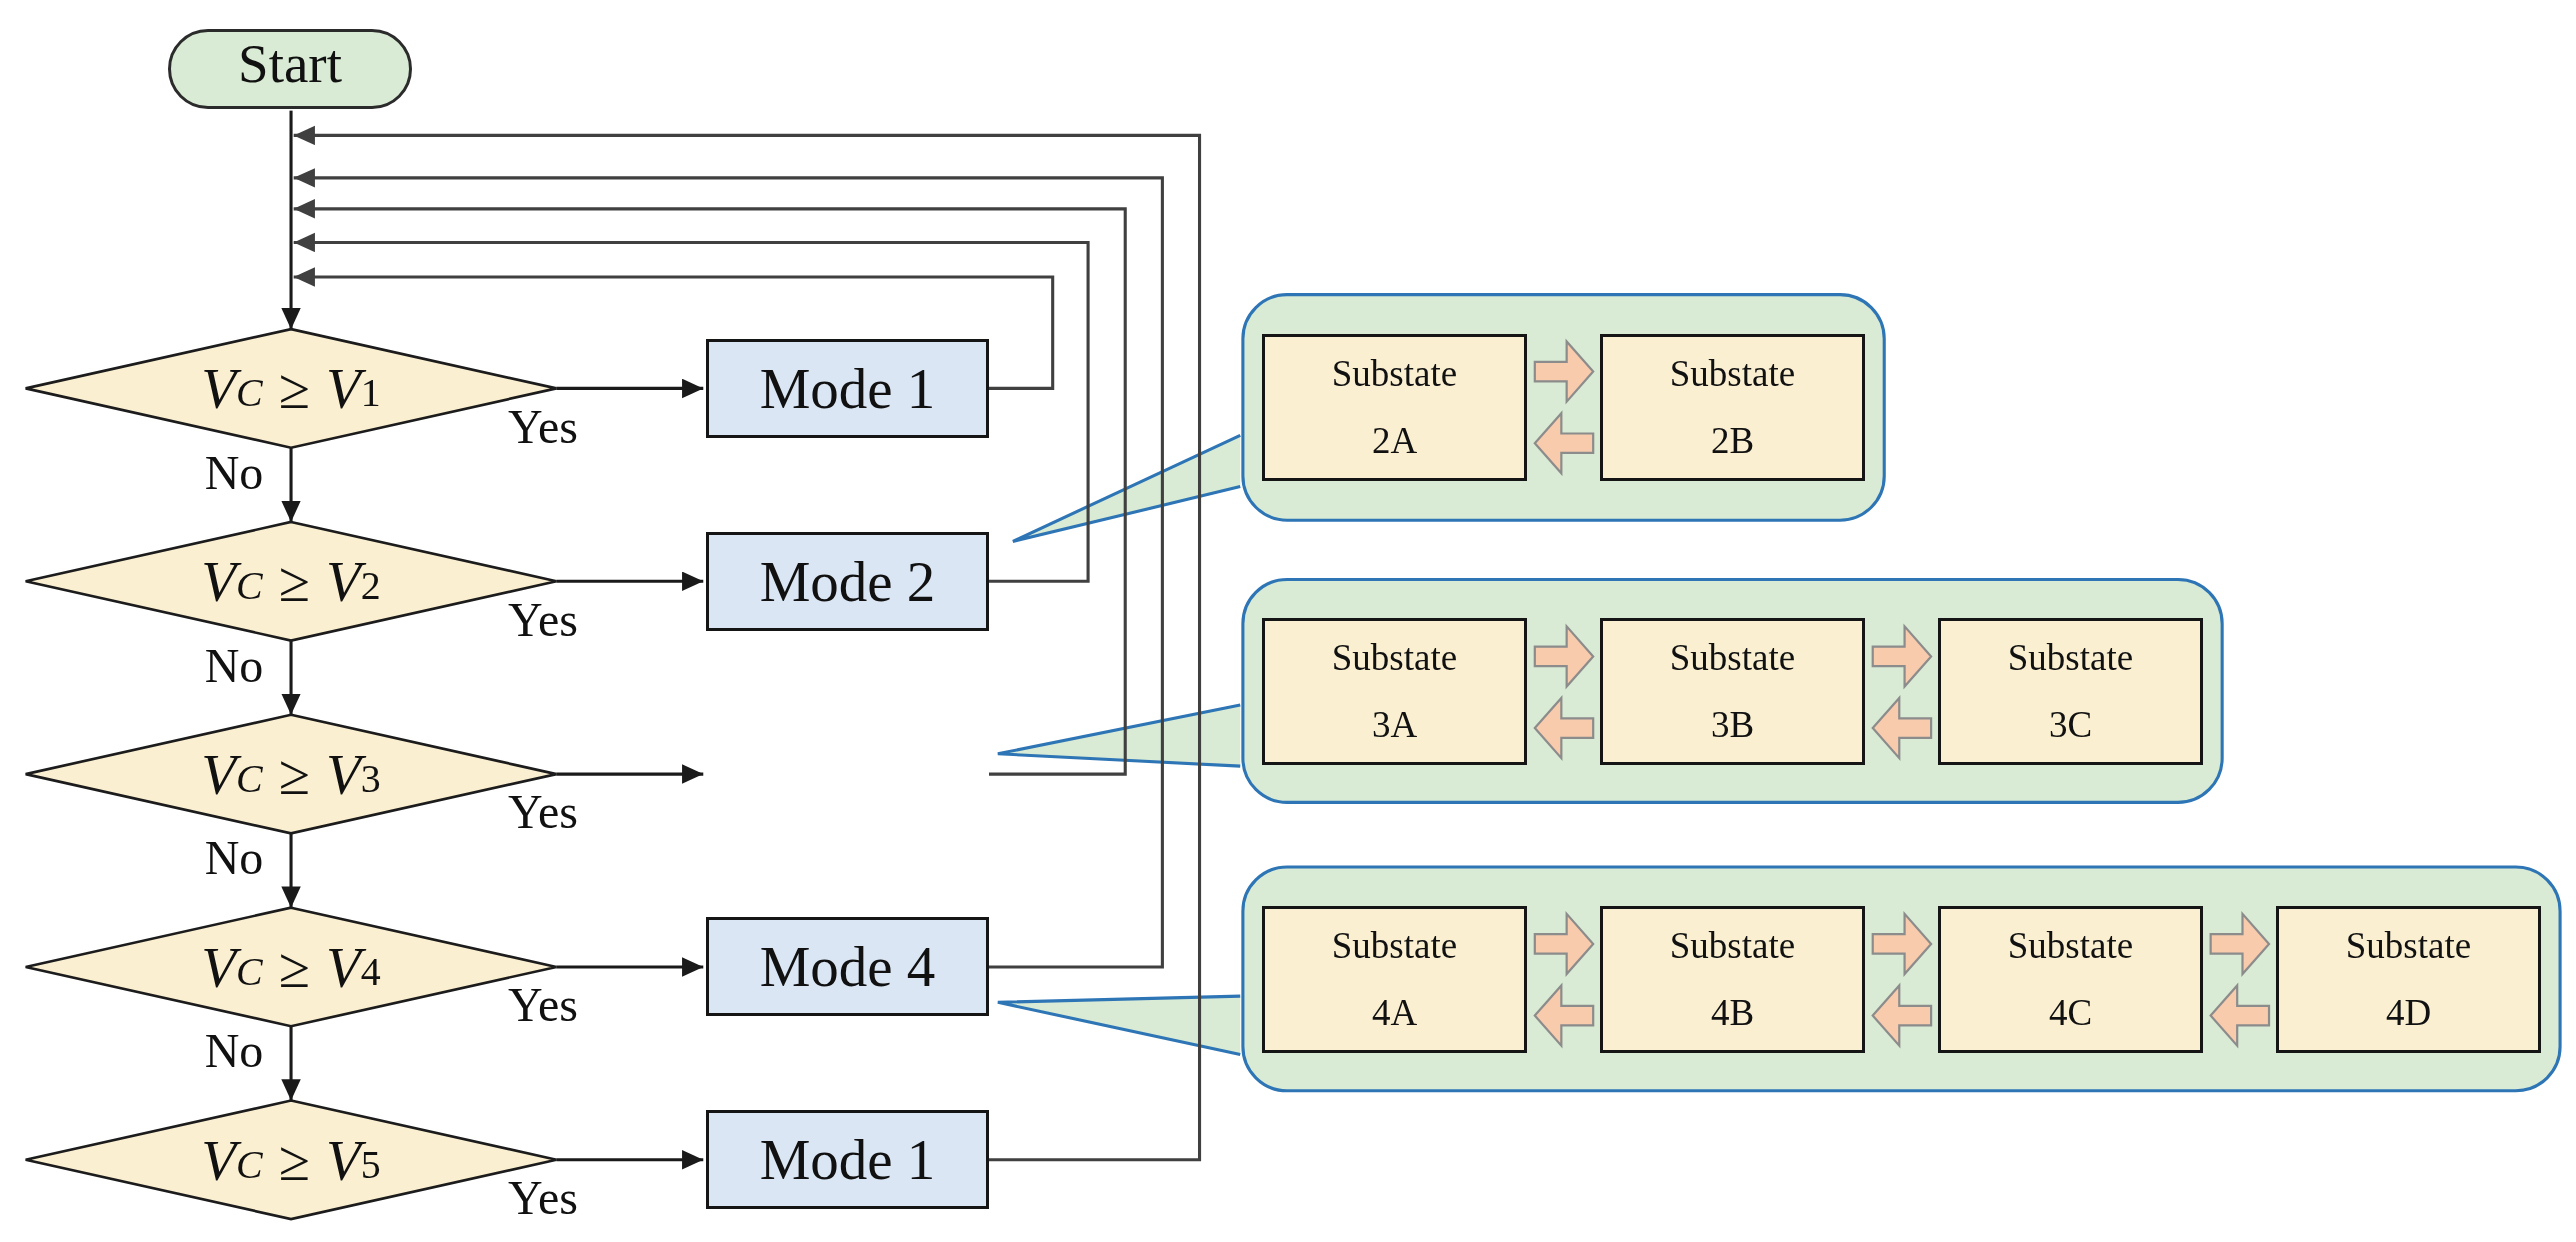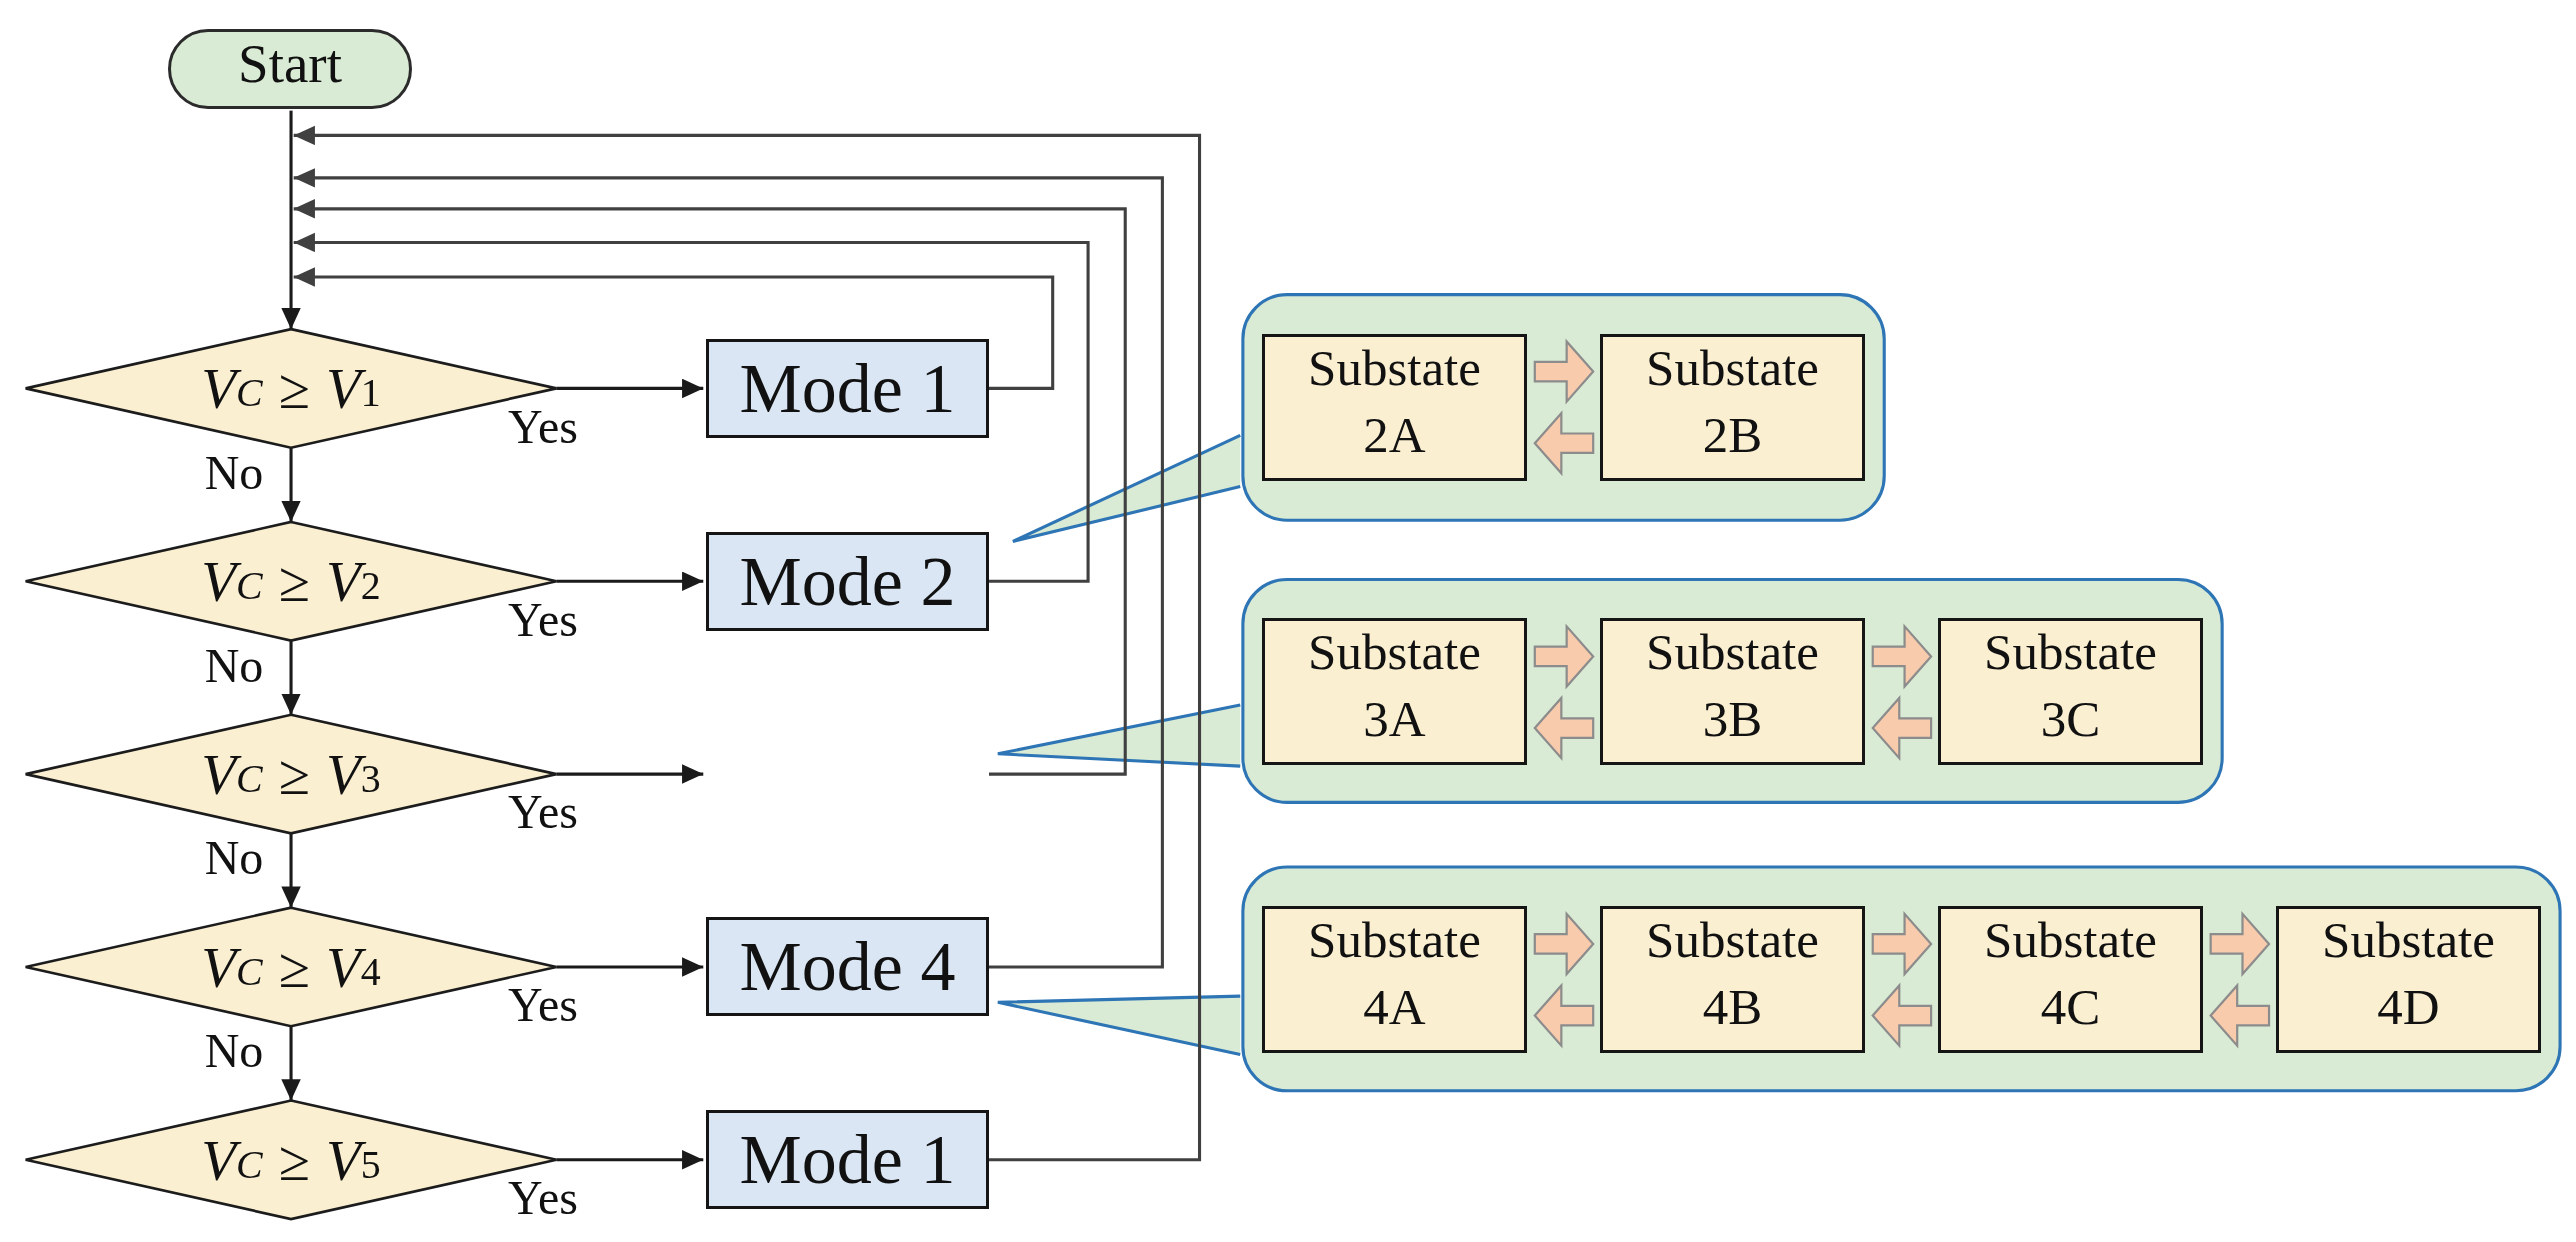--- a/index.html
+++ b/index.html
@@ -19,33 +19,33 @@
   .dmd{fill:var(--node-cream);stroke:#1c1c1c;stroke-width:3;}
   .co{fill:var(--callout-green);stroke:var(--callout-border);stroke-width:3.5;}
   .ba{fill:var(--arrow-peach);stroke:var(--arrow-border);stroke-width:2.5;stroke-linejoin:miter;}
 
   
   .start{position:absolute;left:168px;top:29px;width:244px;height:80px;
     background:var(--node-green);border:3.1px solid #2b2b2b;border-radius:41px;
     display:flex;align-items:flex-start;justify-content:center;font-size:55px;color:#111;}
   .mode{position:absolute;left:706px;width:283px;height:99px;
     background:var(--node-blue);border:3.5px solid #151515;
-    display:flex;align-items:center;justify-content:center;font-size:70px;color:#111;}
+    display:flex;align-items:center;justify-content:center;font-size:57px;color:#111;}
   .cond{position:absolute;left:70px;width:442px;height:78px;
     display:flex;align-items:center;justify-content:center;
     font-size:57px;font-style:italic;color:#111;}
   .cond sub{font-size:0.70em;line-height:0;transform:translateY(0.12em);display:inline-block;}
   .cond .op{font-style:normal;margin:0 16px;}
   .cond .up{font-style:normal;}
   .lbl{position:absolute;width:142px;height:51px;text-align:center;
     font-size:48px;line-height:51px;color:#111;}
   .yes{left:472px;} .no{left:163px;}
   .sub{position:absolute;width:265px;height:147px;background:var(--node-cream);
     border:3.5px solid #151515;display:flex;flex-direction:column;align-items:center;
-    justify-content:flex-start;row-gap:5.3px;font-size:51px;line-height:62px;color:#111;text-align:center;}
+    justify-content:center;row-gap:5.3px;font-size:37px;line-height:62px;color:#111;text-align:center;}
 
   
   .mode.cy1{top:339px}.mode.cy2{top:532px}.mode.cy3{top:725px}.mode.cy4{top:917px}.mode.cy5{top:1110px}
   .cond.cy1{top:349px}.cond.cy2{top:542px}.cond.cy3{top:735px}.cond.cy4{top:928px}.cond.cy5{top:1121px}
   .yes.cy1{top:401px}.yes.cy2{top:594px}.yes.cy3{top:786px}.yes.cy4{top:979px}.yes.cy5{top:1172px}
   .no.cy1{top:447px}.no.cy2{top:640px}.no.cy3{top:832px}.no.cy4{top:1025px}
 
   
   .sub.c1{top:334px}.sub.c2{top:618px}.sub.c3{top:906px}
   .sub.s1{left:1262px}.sub.s2{left:1600px}.sub.s3{left:1938px}.sub.s4{left:2276px}

